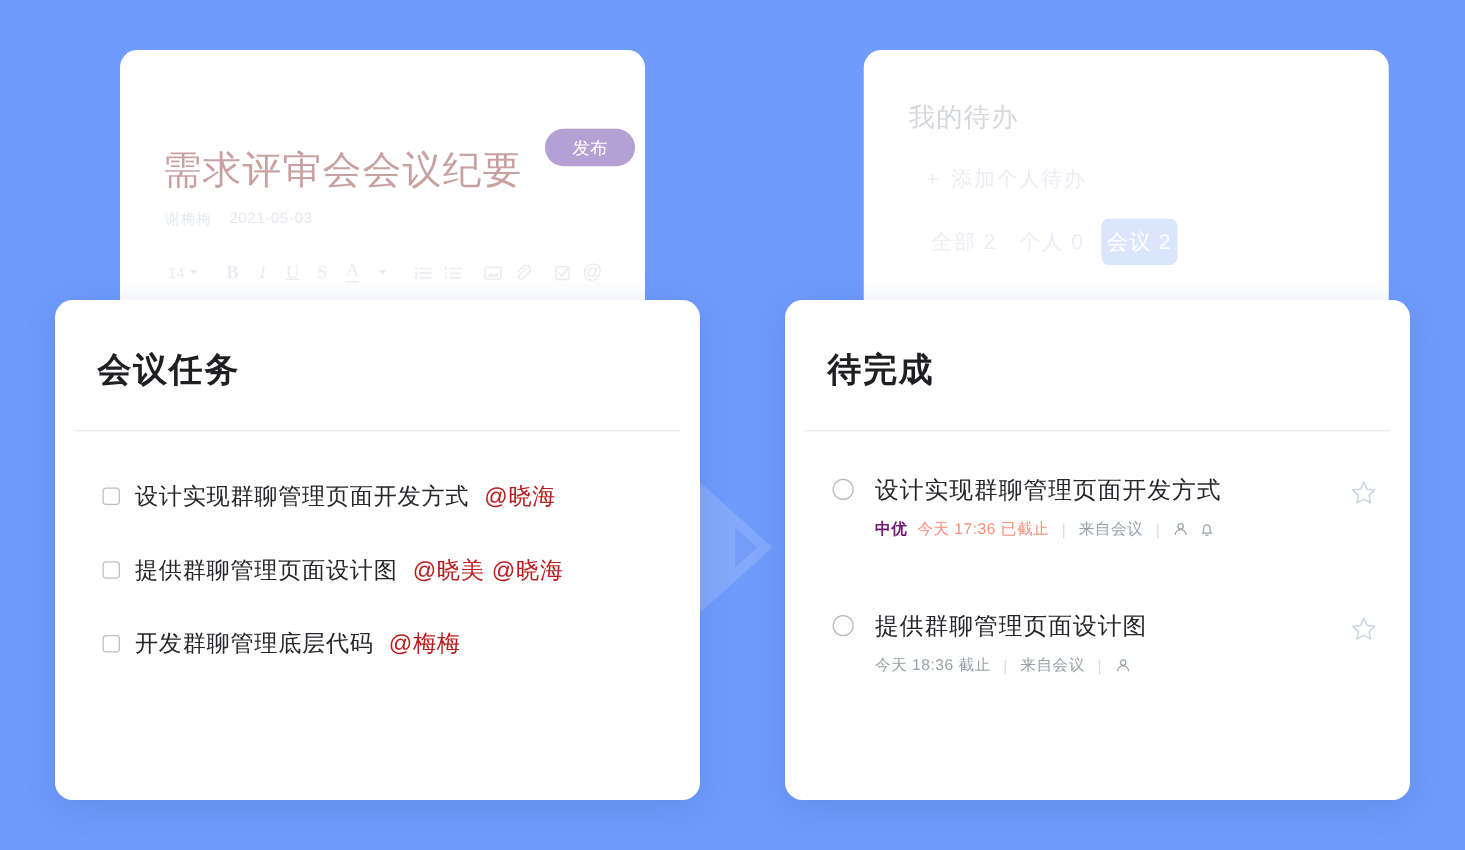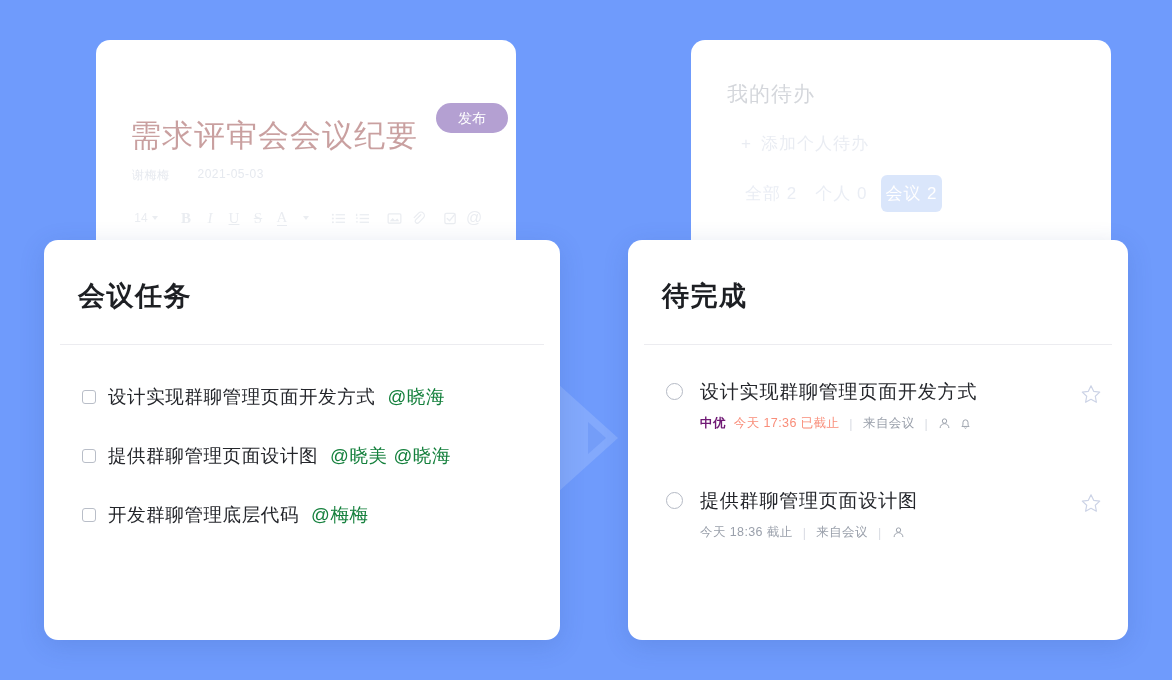--- a/index.html
+++ b/index.html
@@ -62,21 +62,21 @@
     border-radius: 17px;
     padding: 8px 22px;
     line-height: 1;
     white-space: nowrap;
   }
   .doc-meta {
     padding: 10px 36px 0 36px;
     font-size: 12px;
     color: #c2cad8;
     display: flex;
-    gap: 28px;
+    gap: 14px;
     letter-spacing: 0.5px;
   }
 
   .doc-toolbar {
     display: flex;
     align-items: center;
     gap: 0px;
     padding: 22px 30px 0 30px;
     color: #cdd3de;
   }
@@ -194,21 +194,21 @@
     border-radius: 3px;
     flex: none;
   }
   .task-text {
     font-size: 18.5px;
     color: #24262b;
     letter-spacing: 0.6px;
     white-space: nowrap;
   }
   .mention {
-    color: #15803d;
+    color: #b91c1c;
     letter-spacing: 0.6px;
   }
 
   
   .todo-list { padding: 12px 0 0 0; }
   .todo-row {
     display: flex;
     align-items: flex-start;
     padding: 22px 26px 18px 38px;
   }

